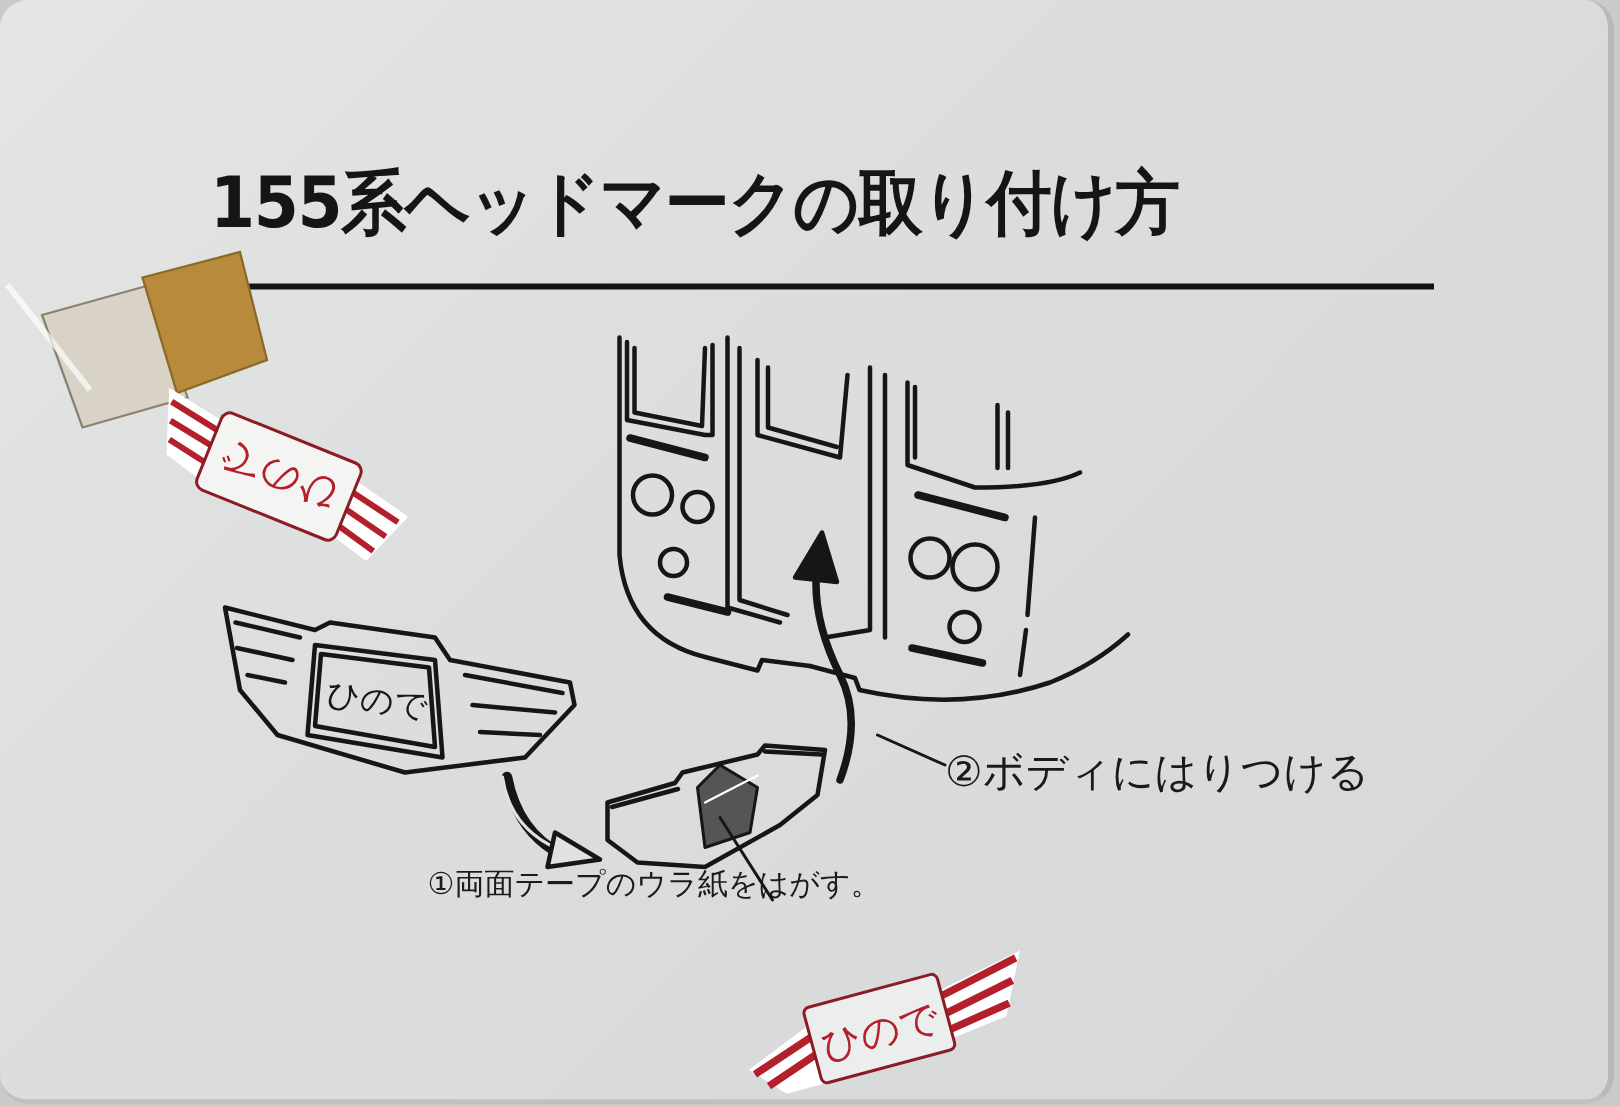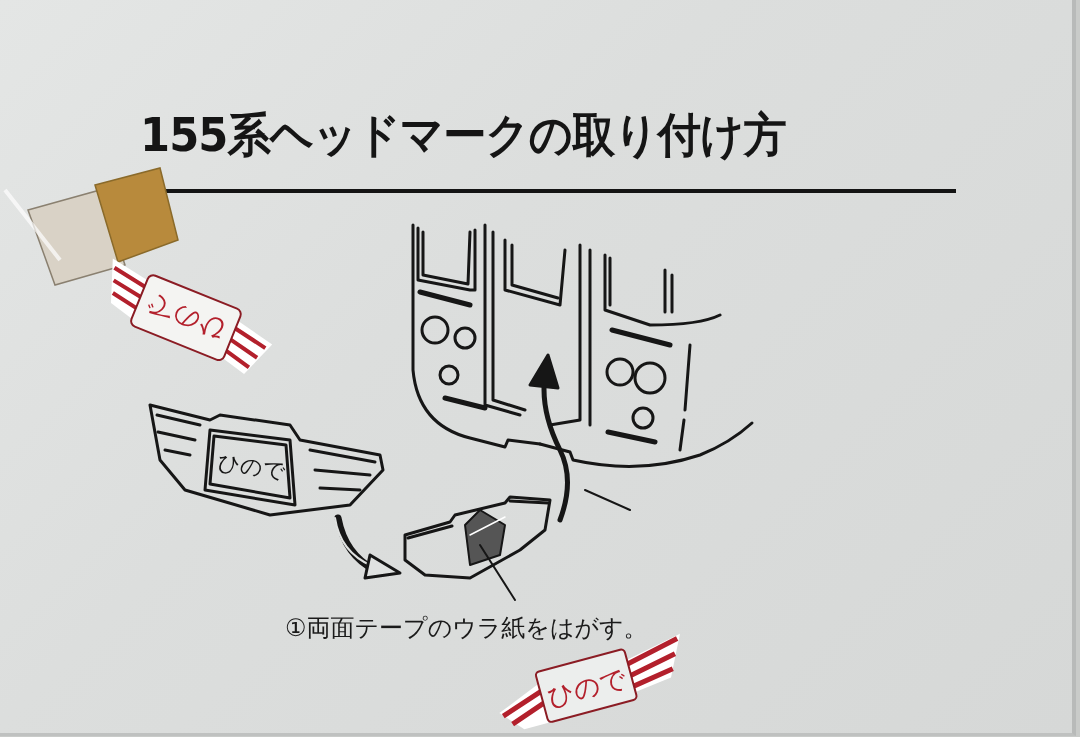--- a/index.html
+++ b/index.html
@@ -1,23 +1,23 @@
 <!DOCTYPE html>
 <html><head>
 <meta charset="utf-8">
 <style>
   html,body{margin:0;padding:0;}
   body{width:1080px;height:737px;overflow:hidden;background:#c9cbc9;font-family:"DejaVu Sans",sans-serif;}
-  .card{position:absolute;left:0;top:0;width:1072px;height:733px;background:linear-gradient(135deg,#e4e6e5 0%,#dcdedd 40%,#d6d8d7 100%);border-right:4px solid #b8bab9;border-bottom:3px solid #bfc1c0;}
+  .card{position:absolute;left:0;top:0;width:1072px;height:733px;background:linear-gradient(135deg,#e4e6e5 0%,#dcdedd 40%,#d6d8d7 100%);border-right:4px solid #b8bab9;border-bottom:3px solid #bfc1c0;border-radius:19px;}
   .title{position:absolute;left:140px;top:104px;font-family:"DejaVu Sans",sans-serif;font-weight:bold;font-size:47px;letter-spacing:-1px;color:#151515;white-space:nowrap;transform:scaleX(0.92);transform-origin:left top;}
   .rule{position:absolute;left:148px;top:189px;width:808px;height:4px;background:#141414;}
   .cap{position:absolute;font-family:"DejaVu Sans",sans-serif;color:#1a1a1a;white-space:nowrap;}
   .cap2{left:630px;top:496px;font-size:28px;}
   .cap2b{left:795px;top:534px;font-size:26px;}
-  .cap1{left:285px;top:612px;font-size:24px;}
+  .cap1{left:285px;top:576px;font-size:20px;}
   svg{position:absolute;left:0;top:0;}
   .mark-text{font-family:"DejaVu Sans",sans-serif;}
 </style>
 </head>
 <body>
 
 <div class="card">
 
   <div class="title">155系ヘッドマークの取り付け方</div>
   <div class="rule"></div>
@@ -112,14 +112,15 @@
       <polygon points="630,672 690,660 670,700 630,705" fill="#fff"></polygon>
       <g stroke="#b3202c" stroke-width="5">
         <path d="M498 694 L540 680 M505 704 L540 692"></path>
         <path d="M630 676 L686 664 M630 688 L680 678 M630 699 L674 692"></path>
       </g>
       <rect x="540" y="660" width="92" height="52" rx="4" fill="#eceeed" stroke="#8b1c24" stroke-width="2"></rect>
       <text x="586" y="697" font-size="26" fill="#b3202c" text-anchor="middle" class="mark-text">ひので</text>
     </g>
   </svg>
 
+  <div class="cap cap2">②ボディにはりつける</div>
   <div class="cap cap1">①両面テープのウラ紙をはがす。</div>
 </div>
 
 </body></html>

